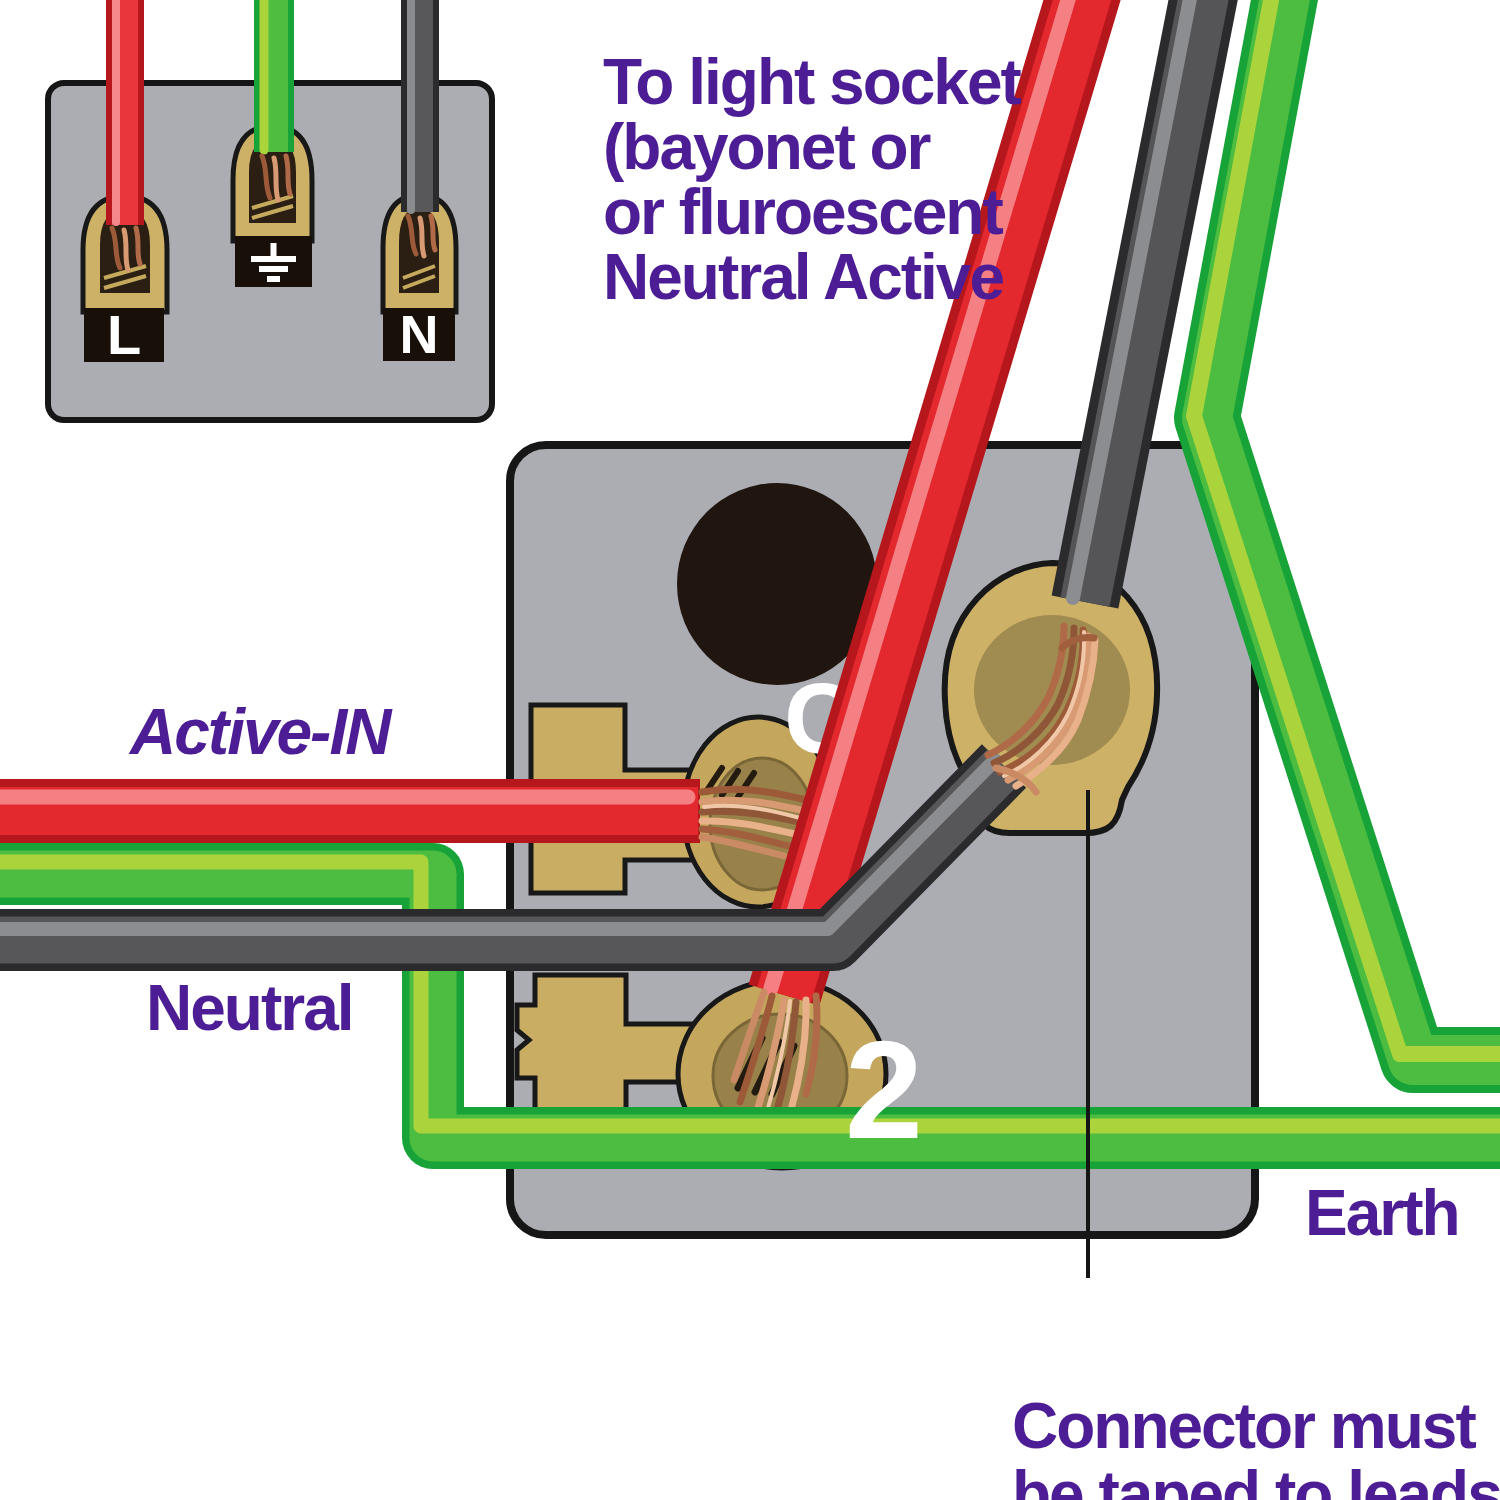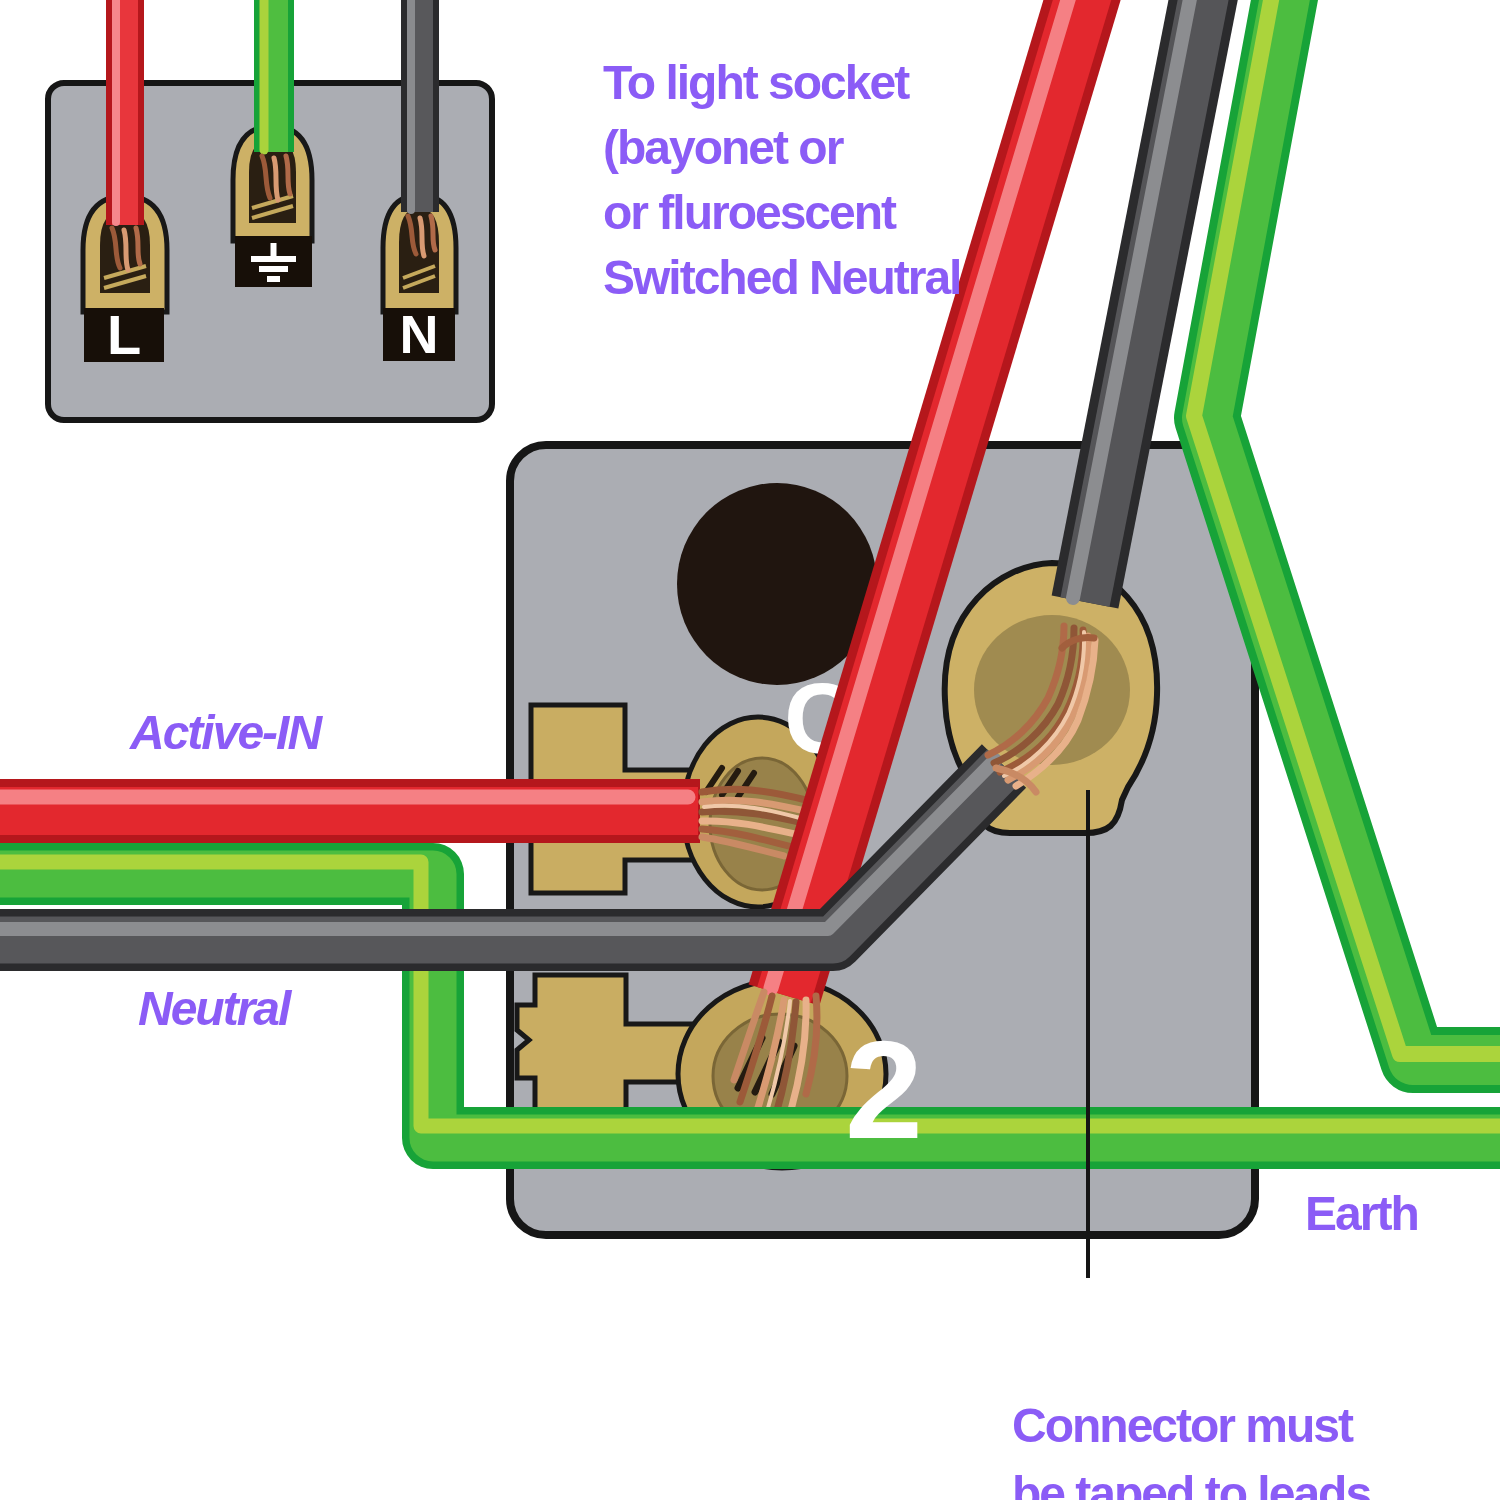--- a/index.html
+++ b/index.html
@@ -1,19 +1,19 @@
 <!DOCTYPE html>
 <html><head>
 <meta charset="utf-8">
 <style>
   html,body{margin:0;padding:0;background:#ffffff;}
   #stage{position:relative;width:1500px;height:1500px;background:#ffffff;overflow:hidden;
          font-family:"Liberation Sans",sans-serif;}
   #stage svg{position:absolute;left:0;top:0;}
-  .lbl{position:absolute;font-weight:bold;color:#8b5cf6;font-size:48px;letter-spacing:-2px;
+  .lbl{position:absolute;font-weight:bold;color:#4c1d95;font-size:64px;letter-spacing:-2px;
        line-height:65px;white-space:nowrap;}
   .lbl.small-lh{line-height:68px;}
   .svgtxt{font-family:"Liberation Sans",sans-serif;font-weight:bold;fill:#ffffff;}
 </style>
 </head>
 <body>
 
 <div id="stage">
 
 <svg width="1500" height="1500" viewBox="0 0 1500 1500">
@@ -199,26 +199,26 @@
       <path d="M259,269 H288"></path>
       <path d="M267,279 H280"></path>
     </g>
   </g>
 </svg>
 
   <div class="lbl" style="left:603px;top:50px;">
     <div>To light socket</div>
     <div>(bayonet or</div>
     <div>or fluroescent</div>
-    <div>Switched Neutral</div>
+    <div>Neutral Active</div>
   </div>
 
   <div class="lbl" style="left:130px;top:700px;font-style:italic;">Active-IN</div>
 
-  <div class="lbl" style="left:138px;top:976px;font-style:italic;">Neutral</div>
+  <div class="lbl" style="left:146px;top:976px;">Neutral</div>
 
   <div class="lbl" style="left:1305px;top:1181px;">Earth</div>
 
 
   <div class="lbl small-lh" style="left:1012px;top:1392px;">
     <div>Connector must</div>
     <div>be taped to leads</div>
   </div>
 
 

